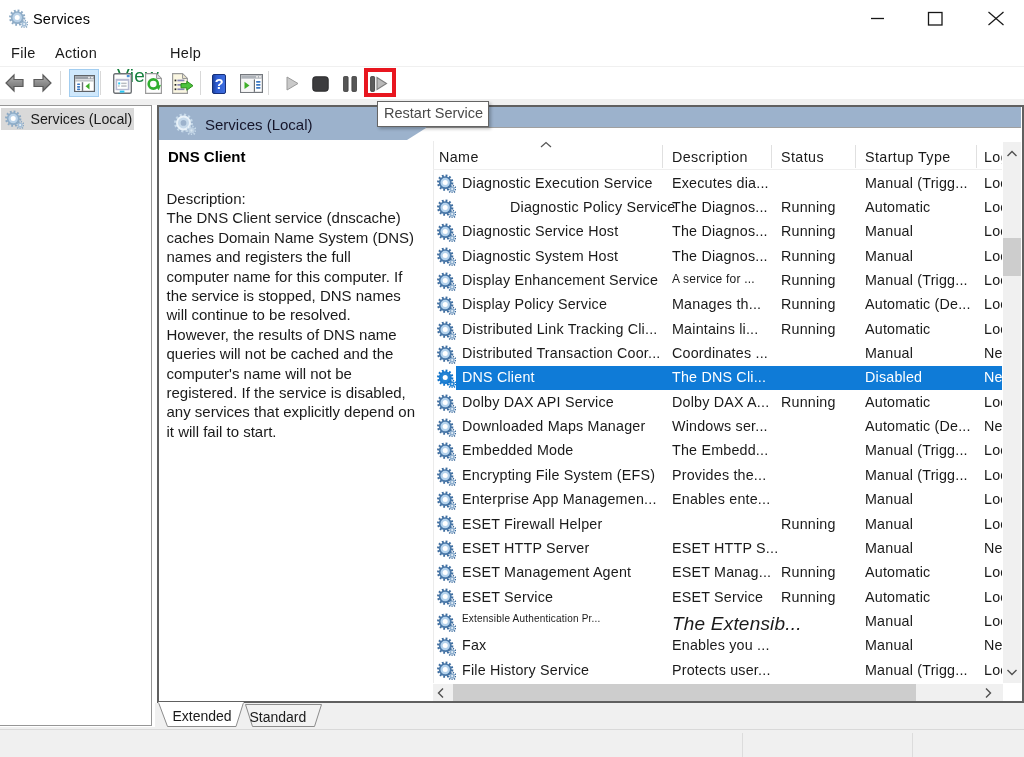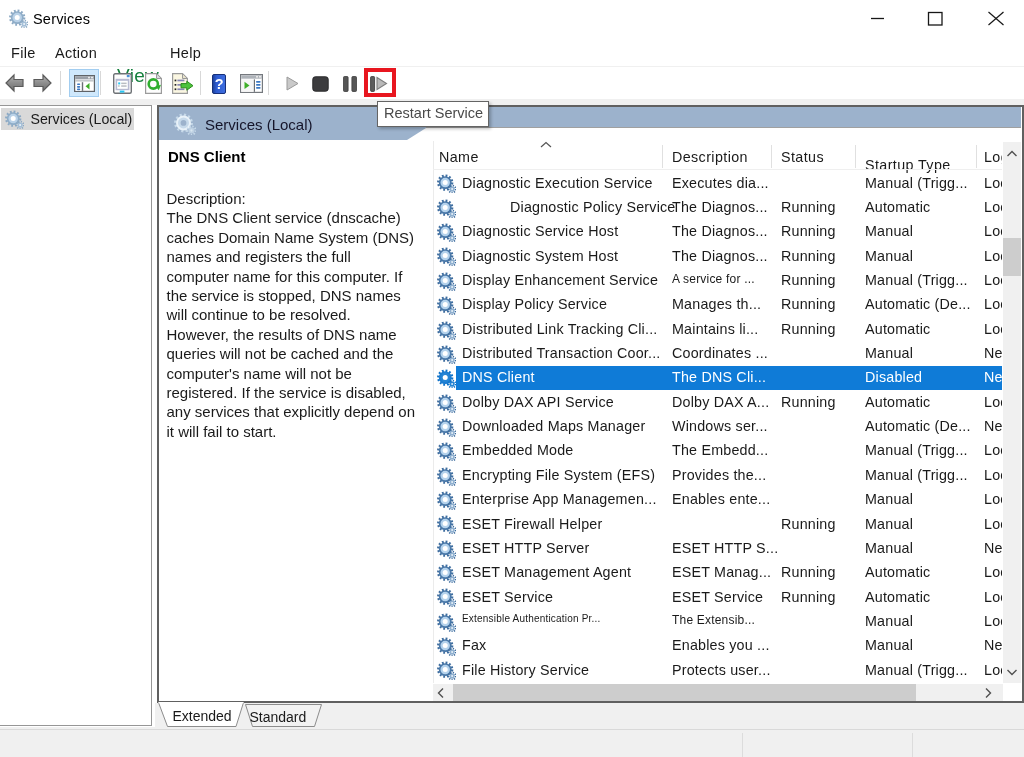--- a/index.html
+++ b/index.html
@@ -171,21 +171,21 @@
 will continue to be resolved.
 However, the results of DNS name
 queries will not be cached and the
 computer's name will not be
 registered. If the service is disabled,
 any services that explicitly depend on
 it will fail to start.</div>
 <div class="txt" style="left:439px;top:149px;font-size:14.3px;letter-spacing:0.4px;color:#1a1a1a;">Name</div>
 <div class="txt" style="left:672px;top:149px;font-size:14.3px;letter-spacing:0.4px;color:#1a1a1a;">Description</div>
 <div class="txt" style="left:781px;top:149px;font-size:14.3px;letter-spacing:0.4px;color:#1a1a1a;">Status</div>
-<div class="txt" style="left:865px;top:149px;font-size:14.3px;letter-spacing:0.4px;color:#1a1a1a;margin-top:8px;">Startup Type</div>
+<div class="txt" style="left:865px;top:149px;font-size:14.3px;letter-spacing:0.4px;color:#1a1a1a;">Startup Type</div>
 <div class="txt" style="left:984px;top:149px;font-size:14.3px;letter-spacing:0.4px;color:#1a1a1a;width:18px;overflow:hidden;">Log On As</div>
 <svg class="abs" style="left:540px;top:141px;width:12px;height:8px;">
     <polyline points="1,6 6,1.5 11,6" fill="none" stroke="#555" stroke-width="1.2"></polyline>
   </svg>
 <div class="abs" style="left:433px;top:141px;width:1px;height:542px;background:#ebebeb;"></div>
 <div class="abs" style="left:433px;top:169px;width:569px;height:1px;background:#efefef;"></div>
 <div class="abs" style="left:662px;top:145px;width:1px;height:23px;background:#e0e0e0;"></div>
 <div class="abs" style="left:771px;top:145px;width:1px;height:23px;background:#e0e0e0;"></div>
 <div class="abs" style="left:855px;top:145px;width:1px;height:23px;background:#e0e0e0;"></div>
 <div class="abs" style="left:976px;top:145px;width:1px;height:23px;background:#e0e0e0;"></div>
@@ -417,21 +417,21 @@
 <div class="txt" style="left:984px;top:588.6px;font-size:14.3px;letter-spacing:0.2px;color:#1a1a1a;width:18px;overflow:hidden;">Local Syste</div>
 <svg class="abs" style="left:437px;top:612.7px;width:19px;height:19px;" viewBox="0 0 19 19">
 <circle cx="8.2" cy="8.6" r="6.9" fill="none" stroke="#3e6d9f" stroke-width="2.5" stroke-dasharray="1.8 1.83"></circle>
 <circle cx="8.2" cy="8.6" r="5.6" fill="#b4d2ec" stroke="#4a78a8" stroke-width="1.7"></circle>
 <circle cx="8.2" cy="8.6" r="2.5" fill="#ffffff"></circle>
 <circle cx="15.1" cy="15.1" r="3.6" fill="none" stroke="#3e6d9f" stroke-width="1.7" stroke-dasharray="1.2 1.26"></circle>
 <circle cx="15.1" cy="15.1" r="2.6" fill="#8fb0d0"></circle>
 <circle cx="15.1" cy="15.1" r="1.0" fill="#e8f1f8"></circle>
 </svg>
 <div class="txt" style="left:462px;top:612.9px;font-size:10px;letter-spacing:0.2px;color:#1a1a1a;width:198px;overflow:hidden;">Extensible Authentication Pr...</div>
-<div class="txt" style="left:672px;top:612.9px;font-size:12px;letter-spacing:0.2px;color:#1a1a1a;">The Extensib...</div>
+<div class="txt" style="left:672px;top:612.9px;font-size:19px;letter-spacing:0.2px;color:#1a1a1a;font-style:italic;">The Extensib...</div>
 <div class="txt" style="left:865px;top:612.9px;font-size:14.3px;letter-spacing:0.2px;color:#1a1a1a;">Manual</div>
 <div class="txt" style="left:984px;top:612.9px;font-size:14.3px;letter-spacing:0.2px;color:#1a1a1a;width:18px;overflow:hidden;">Local Syste</div>
 <svg class="abs" style="left:437px;top:637.0500000000001px;width:19px;height:19px;" viewBox="0 0 19 19">
 <circle cx="8.2" cy="8.6" r="6.9" fill="none" stroke="#3e6d9f" stroke-width="2.5" stroke-dasharray="1.8 1.83"></circle>
 <circle cx="8.2" cy="8.6" r="5.6" fill="#b4d2ec" stroke="#4a78a8" stroke-width="1.7"></circle>
 <circle cx="8.2" cy="8.6" r="2.5" fill="#ffffff"></circle>
 <circle cx="15.1" cy="15.1" r="3.6" fill="none" stroke="#3e6d9f" stroke-width="1.7" stroke-dasharray="1.2 1.26"></circle>
 <circle cx="15.1" cy="15.1" r="2.6" fill="#8fb0d0"></circle>
 <circle cx="15.1" cy="15.1" r="1.0" fill="#e8f1f8"></circle>
 </svg>

